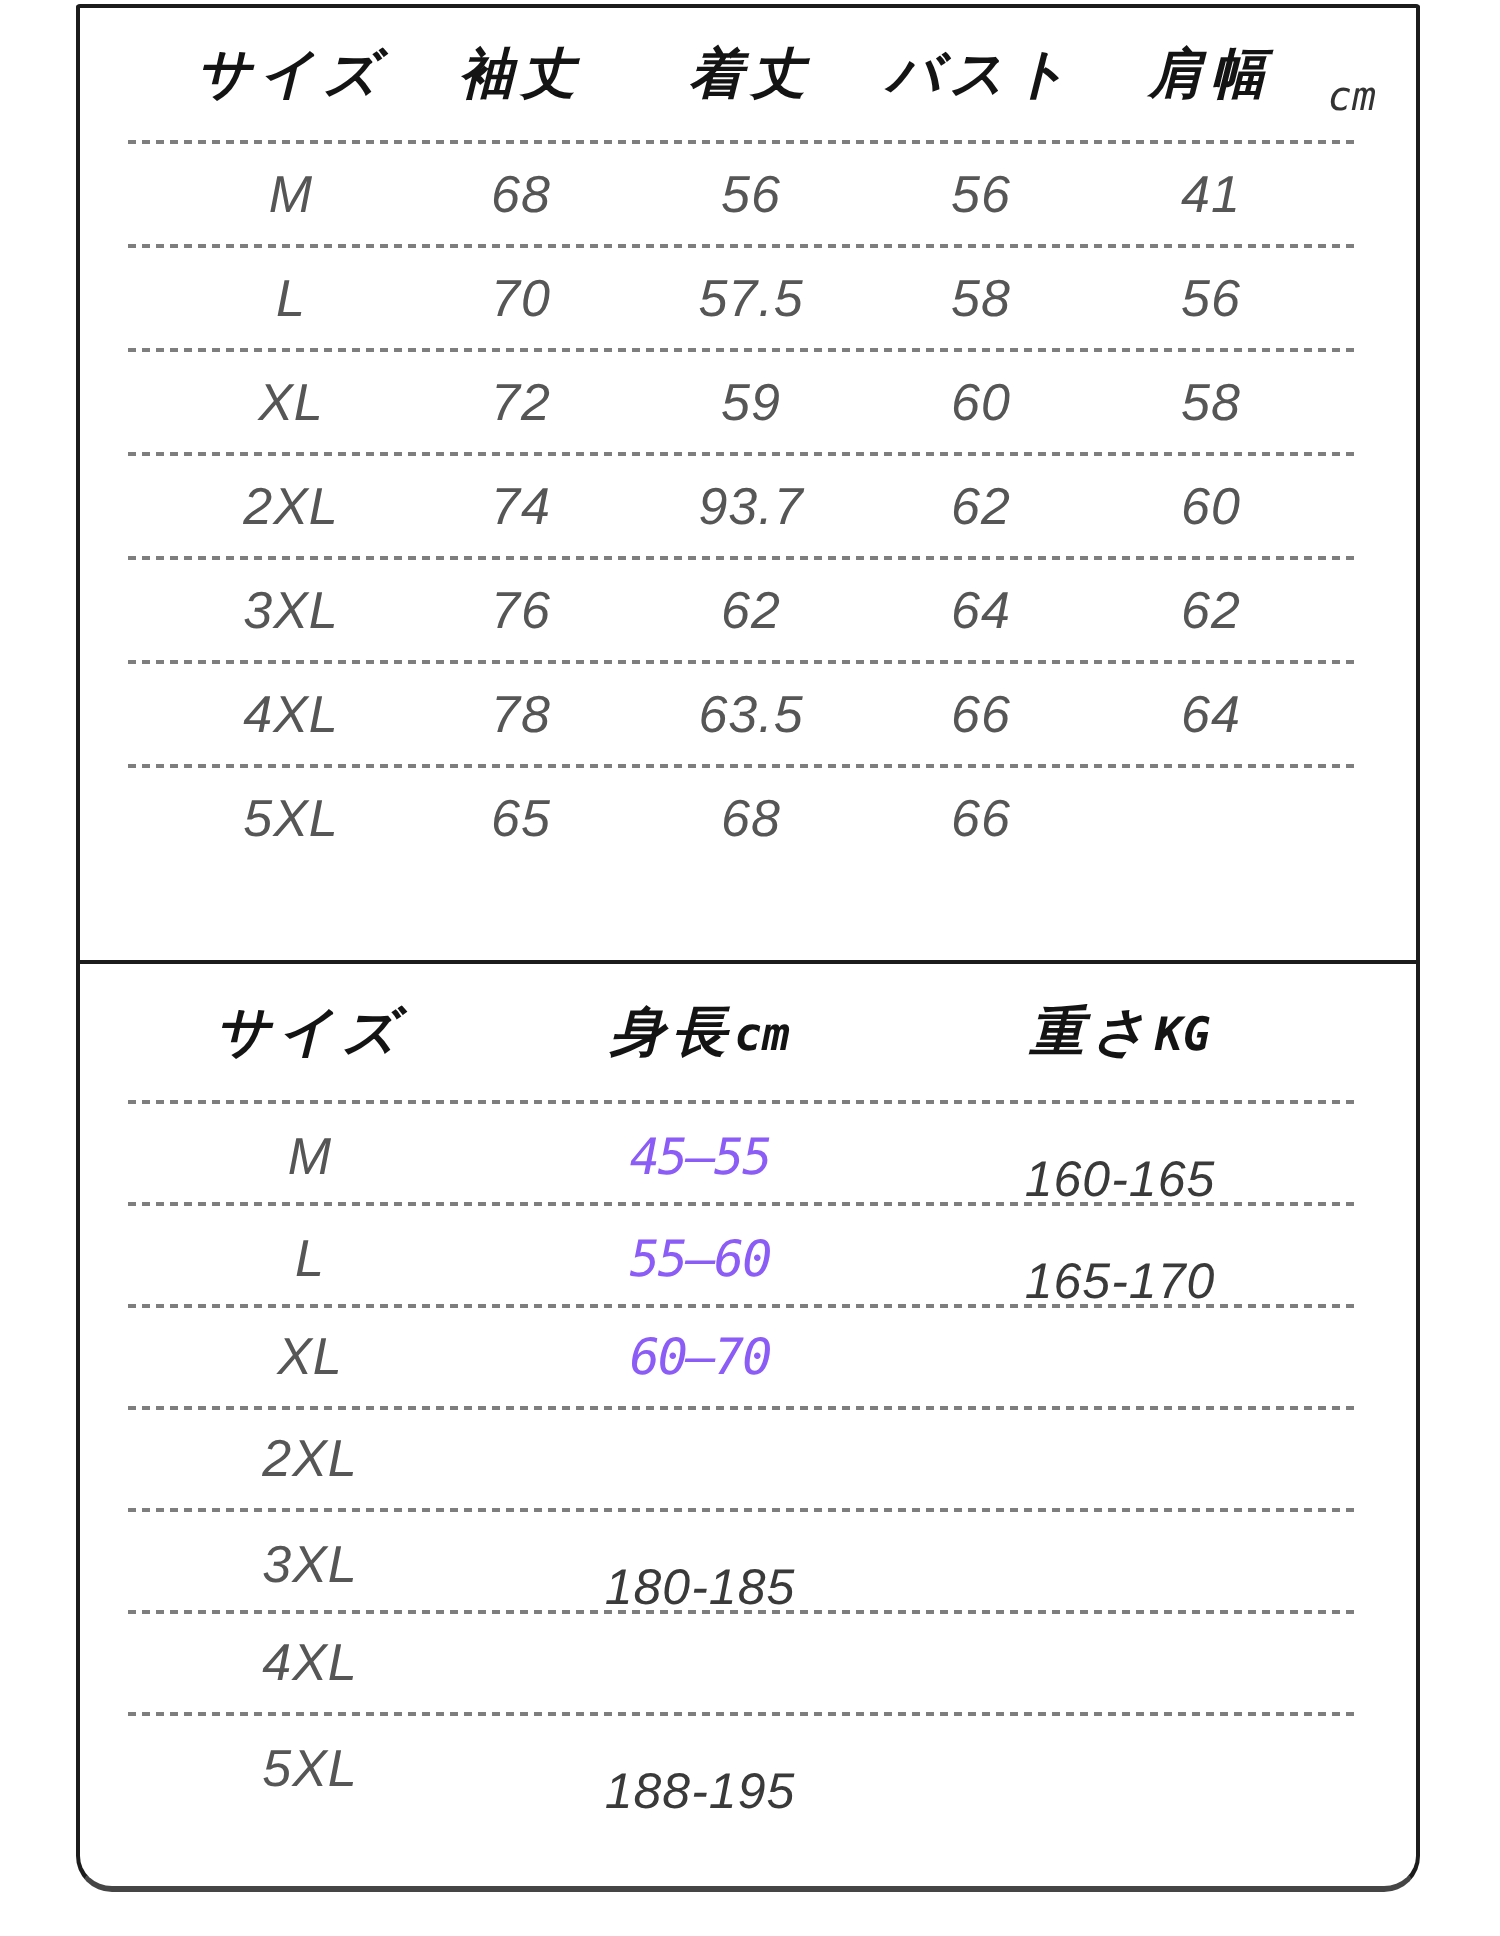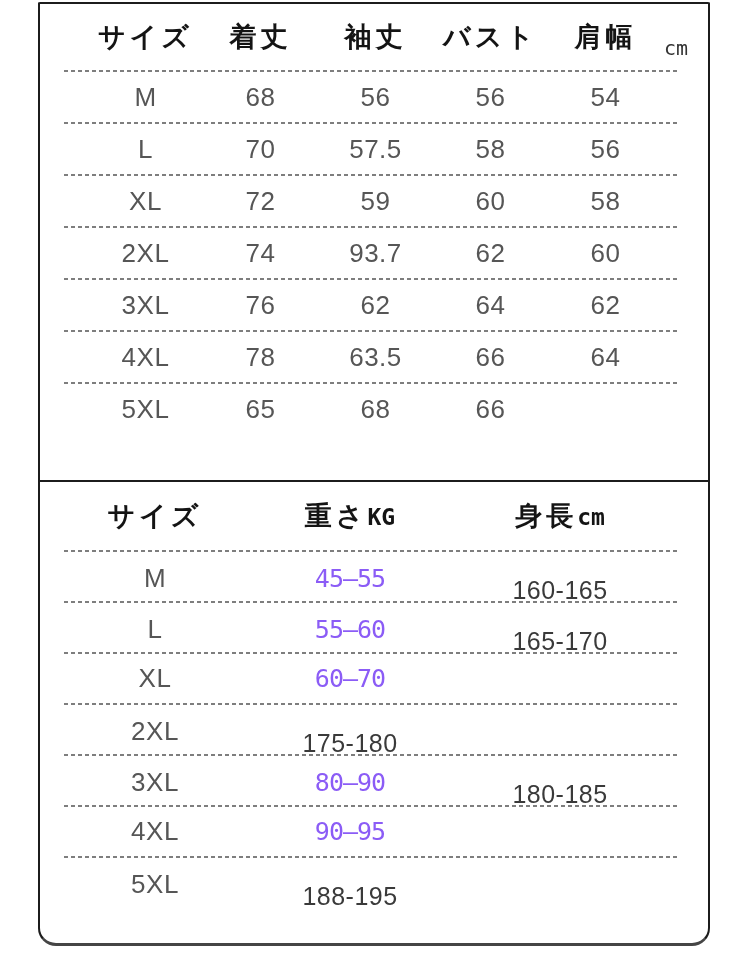--- a/index.html
+++ b/index.html
@@ -12,20 +12,21 @@
   }
   .frame {
     position:absolute; left:38px; top:2px;
     width:672px; height:944px;
     box-sizing:border-box;
     border:2px solid #1c1c1c;
     border-bottom-width:3px;
     border-bottom-color:#454545;
     border-radius:2px 2px 18px 18px;
     background:#ffffff;
+    font-style:italic;
   }
   .dash {
     height:2px;
     margin:0 30px 0 24px;
     background-image:repeating-linear-gradient(to right, #7e7e7e 0 4px, transparent 4px 7px);
   }
   .g5 { display:grid; grid-template-columns:repeat(5,115px); padding-left:48px; align-items:center; }
   .g3 { display:grid; grid-template-columns:230px 160px 260px; align-items:center; }
   .cell { text-align:center; }
   .t1-header { position:relative; height:66px; }
@@ -55,34 +56,34 @@
 </style>
 </head>
 <body>
 
 <div class="canvas">
   <div class="frame">
 
     <section>
       <div class="t1-header g5">
         <div class="cell">サイズ</div>
+        <div class="cell">袖丈</div>
         <div class="cell">着丈</div>
-        <div class="cell">袖丈</div>
         <div class="cell">バスト</div>
         <div class="cell">肩幅</div>
         <span class="unit-corner">cm</span>
       </div>
       <div class="dash"></div>
 
       <div class="t1-row g5">
         <div class="cell">M</div>
         <div class="cell">68</div>
         <div class="cell">56</div>
         <div class="cell">56</div>
-        <div class="cell">54</div>
+        <div class="cell">41</div>
       </div>
       <div class="dash"></div>
 
       <div class="t1-row g5">
         <div class="cell">L</div>
         <div class="cell">70</div>
         <div class="cell">57.5</div>
         <div class="cell">58</div>
         <div class="cell">56</div>
       </div>
@@ -130,22 +131,22 @@
         <div class="cell">68</div>
         <div class="cell">66</div>
       </div>
     </section>
 
     <div class="mid-divider"></div>
 
     <section>
       <div class="t2-header g3">
         <div class="cell">サイズ</div>
+        <div class="cell"><span>身長</span><span class="hdr-unit">cm</span></div>
         <div class="cell"><span>重さ</span><span class="hdr-unit">KG</span></div>
-        <div class="cell"><span>身長</span><span class="hdr-unit">cm</span></div>
       </div>
       <div class="dash"></div>
 
       <div class="t2-row g3">
         <div class="cell c-size">M</div>
         <div class="cell c-weight">45–55</div>
         <div class="cell c-height">160-165</div>
       </div>
       <div class="dash"></div>
 
@@ -157,34 +158,31 @@
       <div class="dash"></div>
 
       <div class="t2-row g3">
         <div class="cell c-size">XL</div>
         <div class="cell c-weight">60–70</div>
       </div>
       <div class="dash"></div>
 
       <div class="t2-row g3">
         <div class="cell c-size">2XL</div>
-        <div class="cell c-height">175-180</div>
       </div>
       <div class="dash"></div>
 
       <div class="t2-row g3">
         <div class="cell c-size">3XL</div>
-        <div class="cell c-weight">80–90</div>
         <div class="cell c-height">180-185</div>
       </div>
       <div class="dash"></div>
 
       <div class="t2-row g3">
         <div class="cell c-size">4XL</div>
-        <div class="cell c-weight">90–95</div>
       </div>
       <div class="dash"></div>
 
       <div class="t2-row g3">
         <div class="cell c-size">5XL</div>
         <div class="cell c-height">188-195</div>
       </div>
     </section>
 
   </div>

